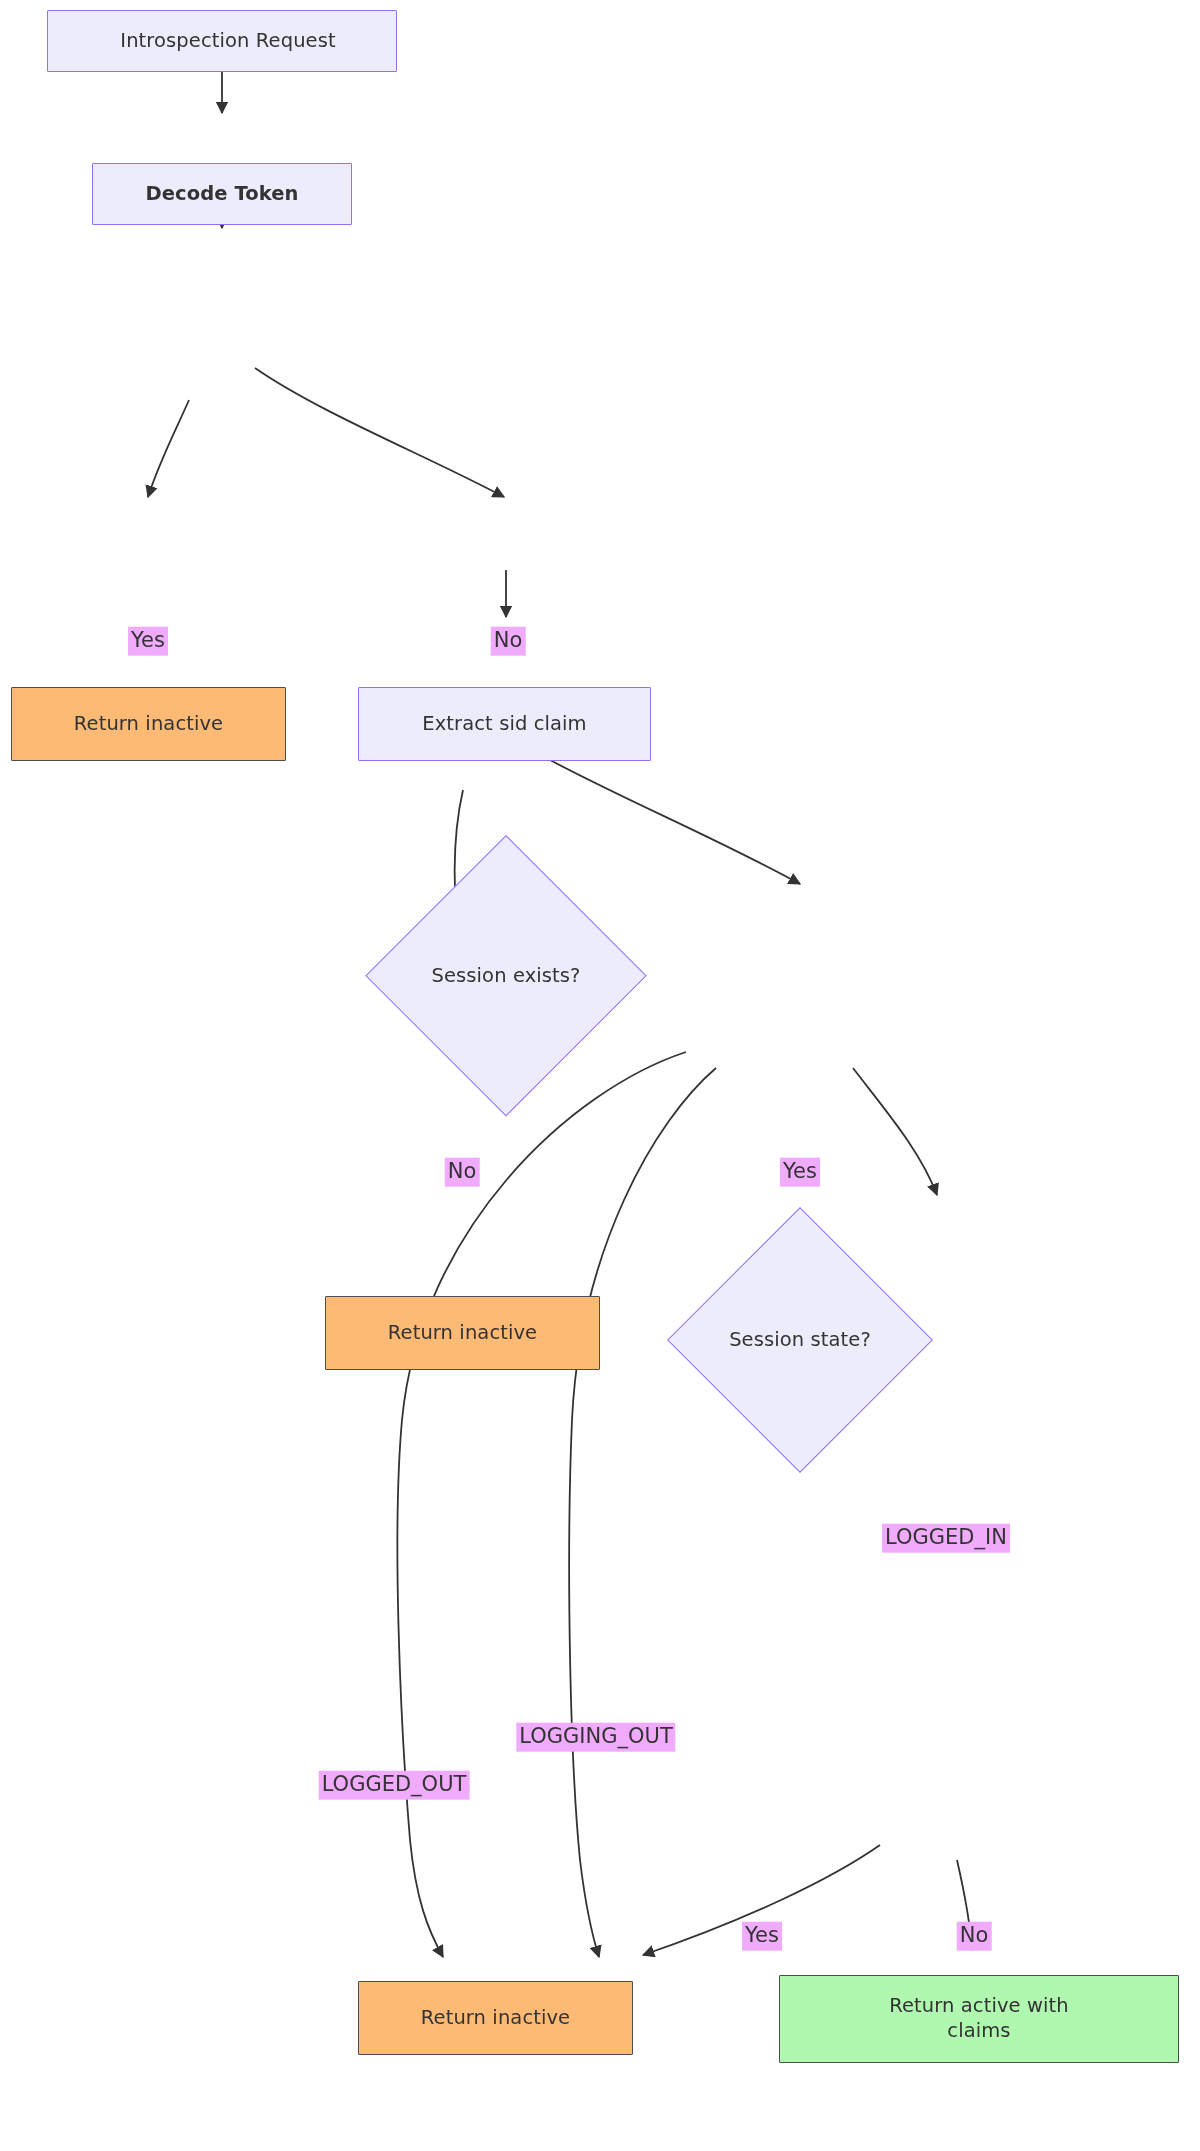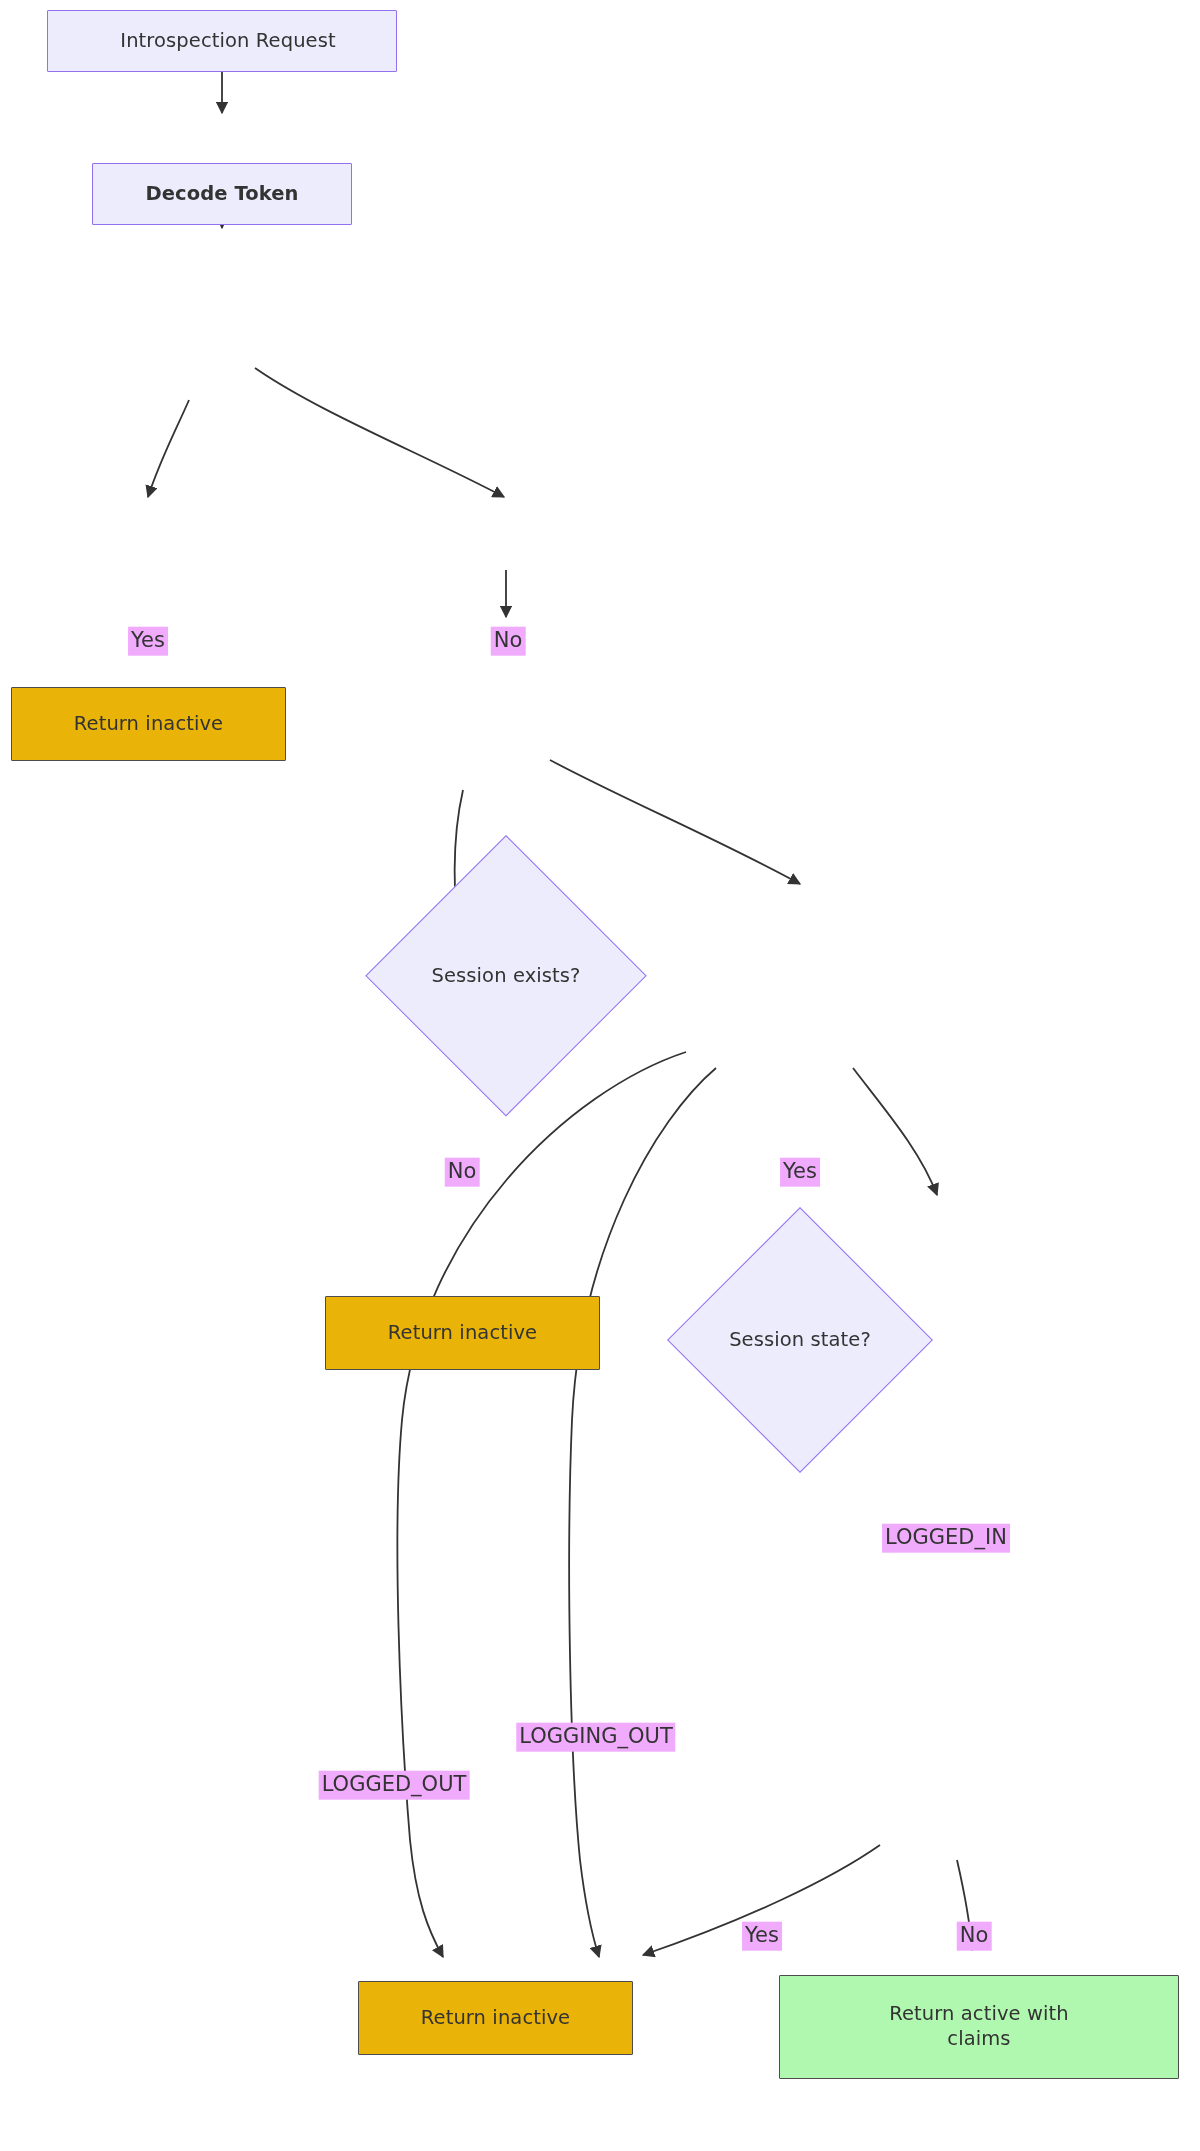--- a/index.html
+++ b/index.html
@@ -46,21 +46,21 @@
   .node.rect {
     border-width: 1.6px;
     border-style: solid;
     border-radius: 1px;
   }
   .node.rect.lilac {
     background: #ececfd;
     border-color: #9370f0;
   }
   .node.rect.pink {
-    background: #eab308;
+    background: #fdba74;
     border-color: #4d4d4d;
   }
   .node.rect.green {
     background: #b0f7b0;
     border-color: #4d4d4d;
   }
   
   .node.diamond {
     background: transparent;
     border: none;
@@ -136,41 +136,44 @@
 
   <div class="node rect lilac" style="left:92px; top:163px; width:260px; height:62px;font-weight:bold;">
     <span class="node-label">Decode Token</span>
   </div>
 
 
   <div class="node rect pink" style="left:11px; top:687px; width:275px; height:74px;">
     <span class="node-label">Return inactive</span>
   </div>
 
+  <div class="node rect lilac" style="left:358px; top:687px; width:293px; height:74px;">
+    <span class="node-label">Extract sid claim</span>
+  </div>
 
   <div class="node diamond" style="left:365px; top:835px; width:282px; height:282px;">
     <span class="dia-shape"></span>
     <span class="node-label">Session exists?</span>
   </div>
 
   <div class="node rect pink" style="left:325px; top:1296px; width:275px; height:74px;">
     <span class="node-label">Return inactive</span>
   </div>
 
   <div class="node diamond" style="left:667px; top:1207px; width:266px; height:266px;">
     <span class="dia-shape"></span>
     <span class="node-label">Session state?</span>
   </div>
 
 
   <div class="node rect pink" style="left:358px; top:1981px; width:275px; height:74px;">
     <span class="node-label">Return inactive</span>
   </div>
 
-  <div class="node rect green" style="left:779px; top:1975px; width:400px; height:104px;">
+  <div class="node rect green" style="left:779px; top:1975px; width:400px; height:88px;">
     <span class="node-label" style="max-width:230px; display:inline-block;">Return active with claims</span>
   </div>
 
   <div class="edge-label" style="left:148px; top:641px;">Yes</div>
 
   <div class="edge-label" style="left:508px; top:641px;">No</div>
 
   <div class="edge-label" style="left:462px; top:1172px;">No</div>
 
   <div class="edge-label" style="left:800px; top:1172px;">Yes</div>

